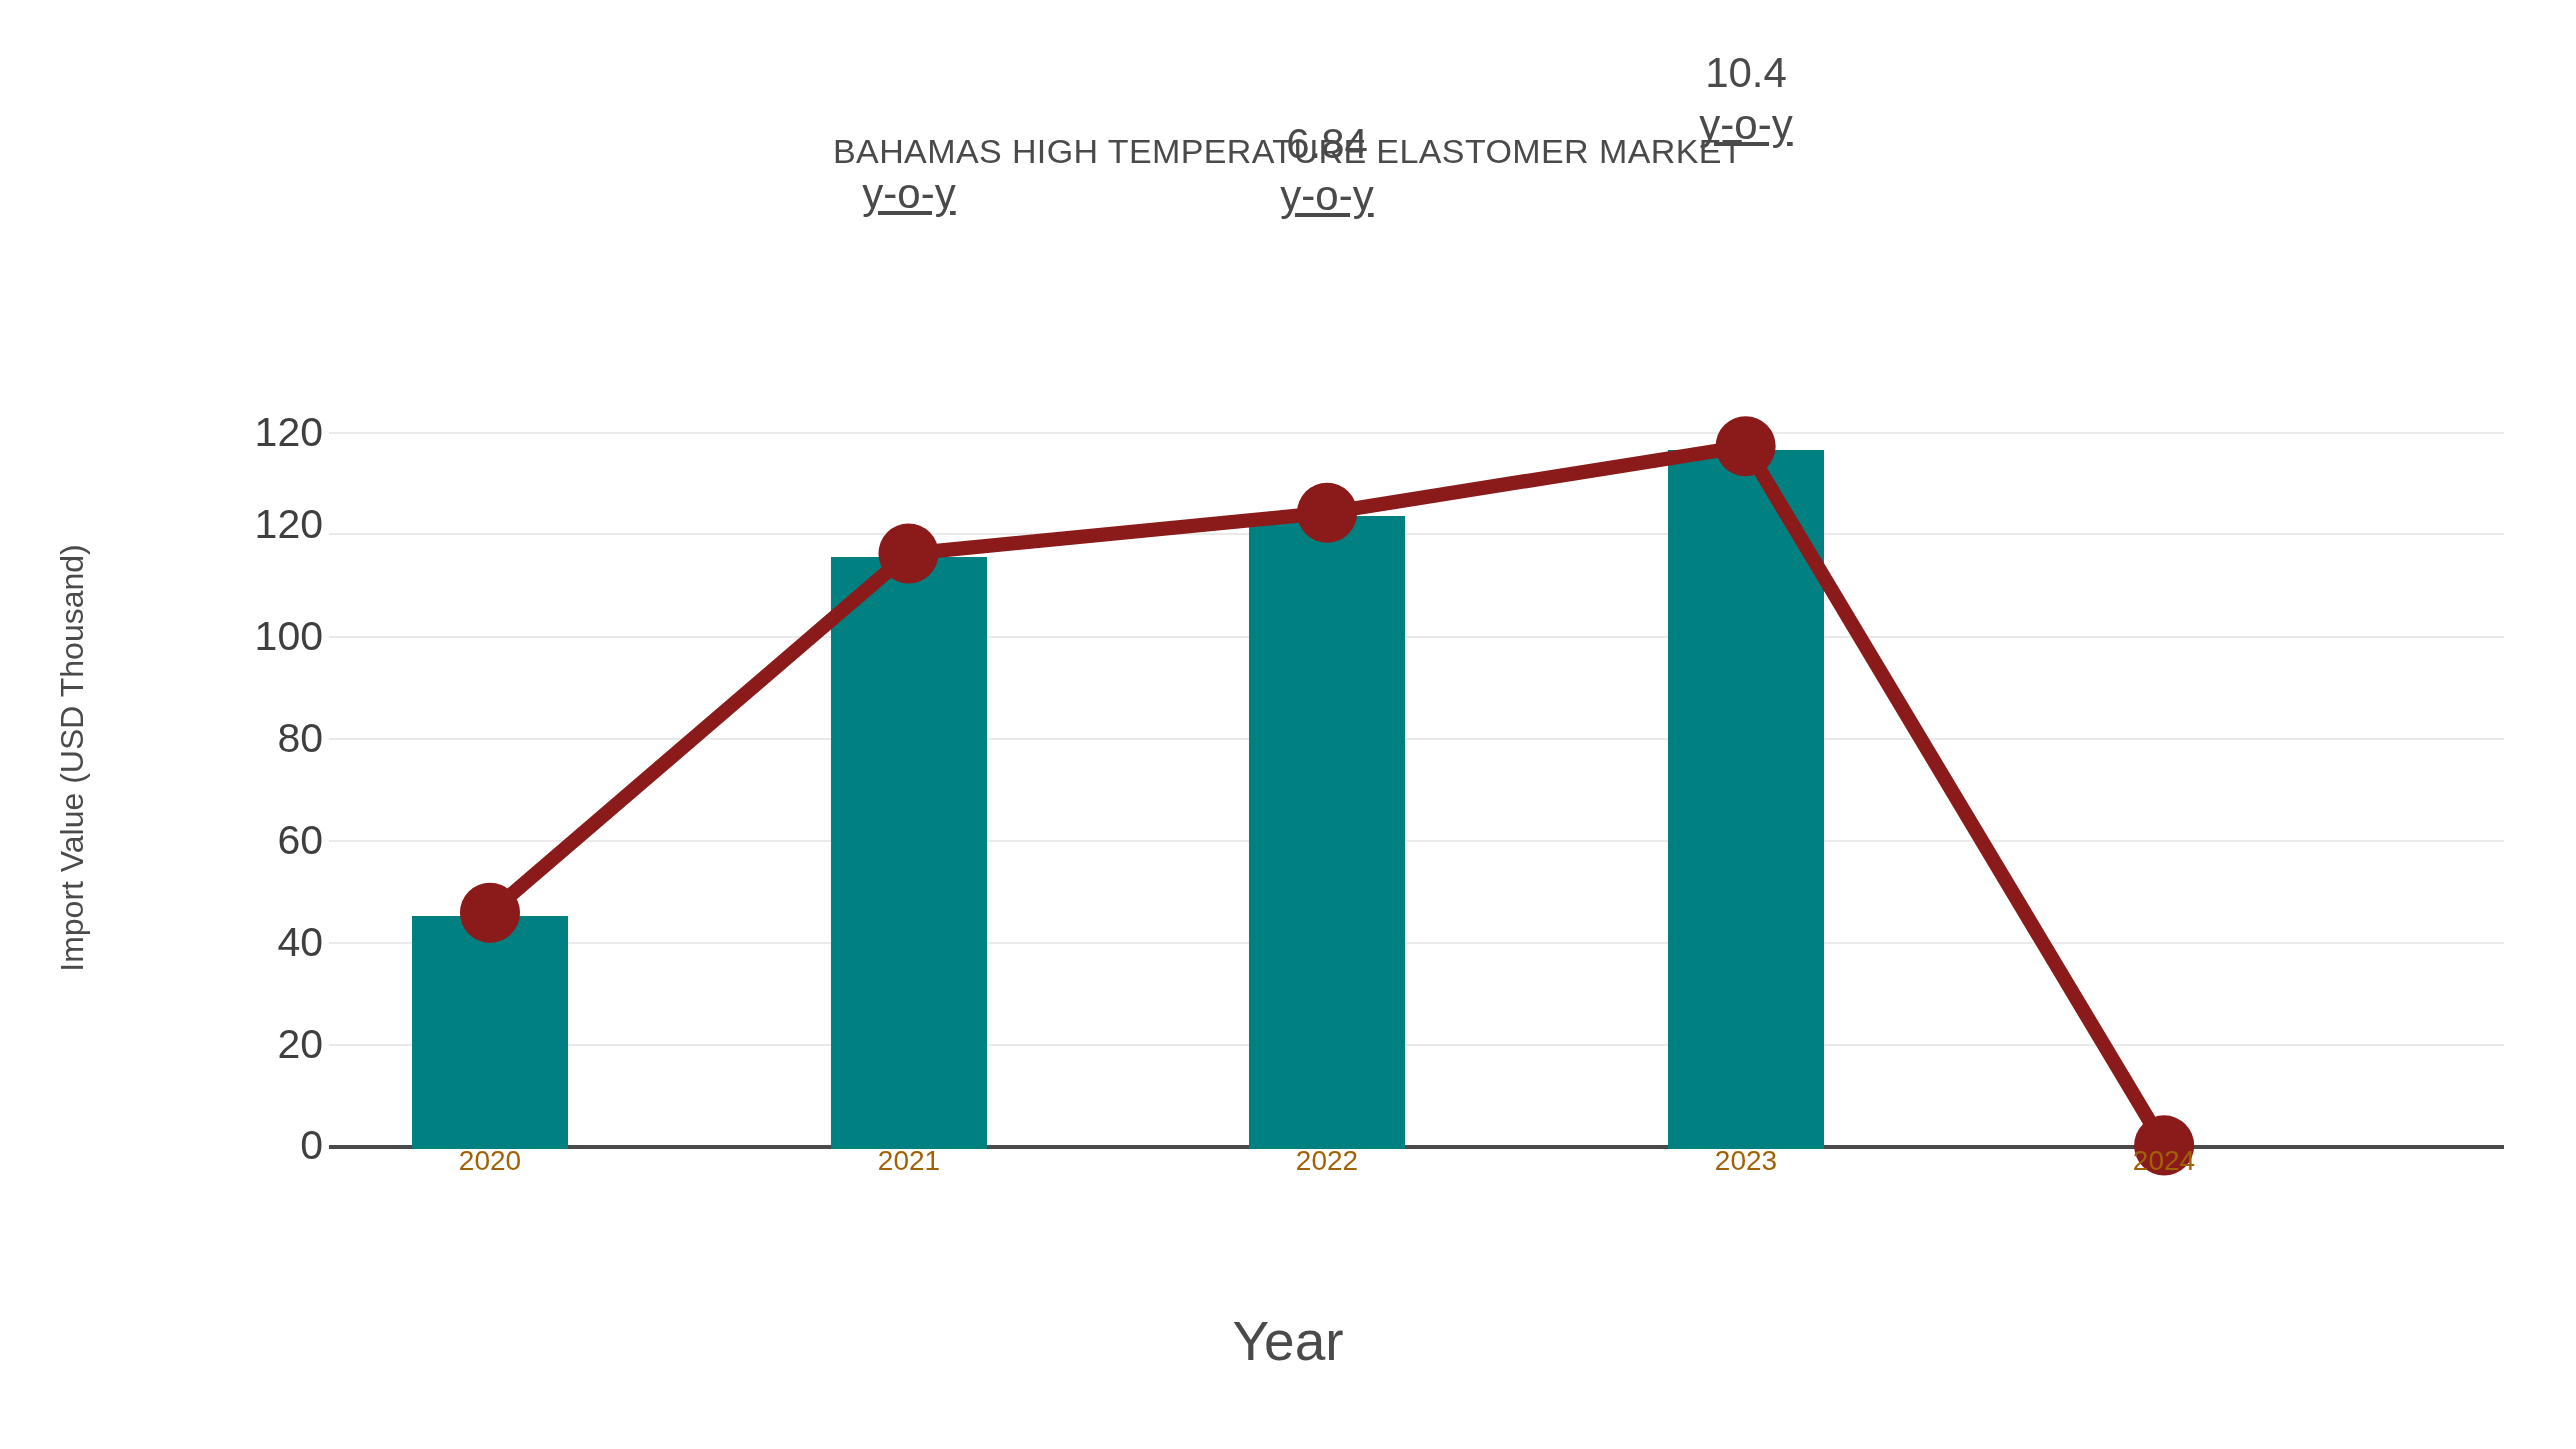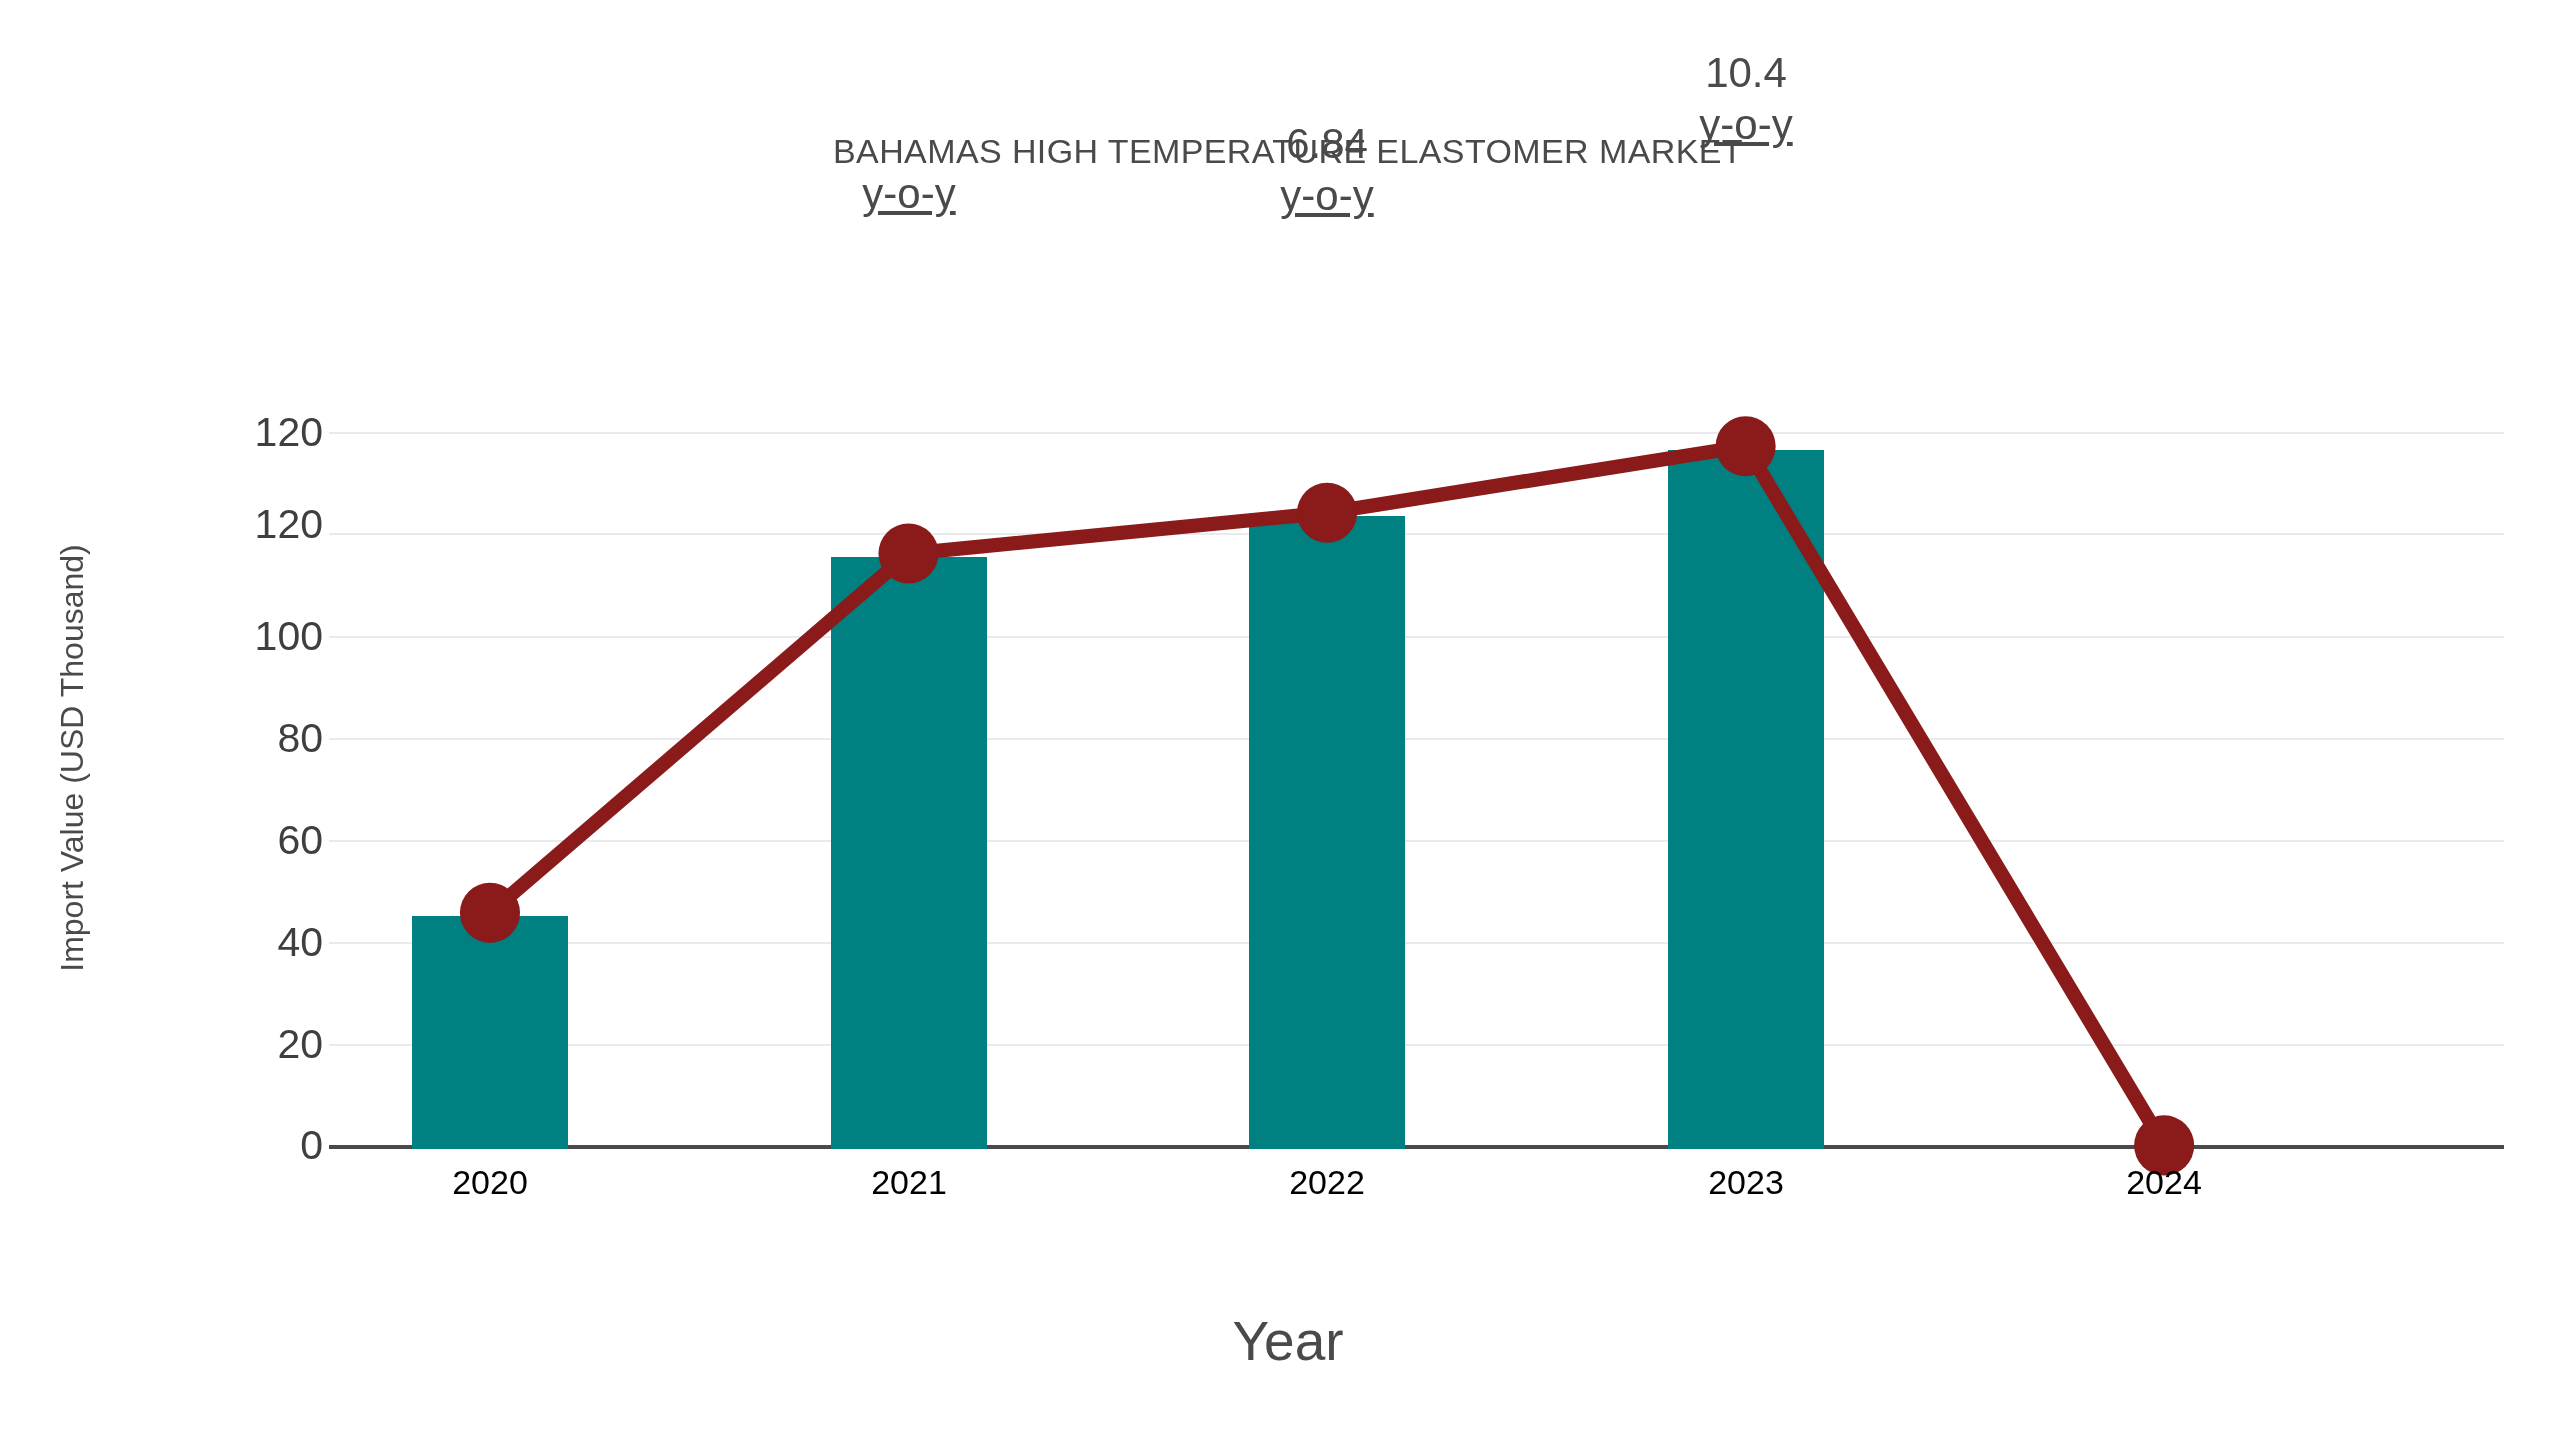--- a/index.html
+++ b/index.html
@@ -77,24 +77,24 @@
     right: 2181px;
     text-align: right;
     font-size: 41px;
     color: #3f3f3f;
     white-space: nowrap;
     transform: translateY(-50%);
     width: 215px;
   }
   .xtick-label {
     position: absolute;
-    top: 737px;
+    top: 719px;
     text-align: center;
-    font-size: 34px;
-    color: #000000;
+    font-size: 28px;
+    color: #a16207;
     white-space: nowrap;
     transform: translateX(-50%);
     width: 286px;
   }
   .bar {
     position: absolute;
     bottom: 0;
     background: #008080;
   }
   #line-layer {

